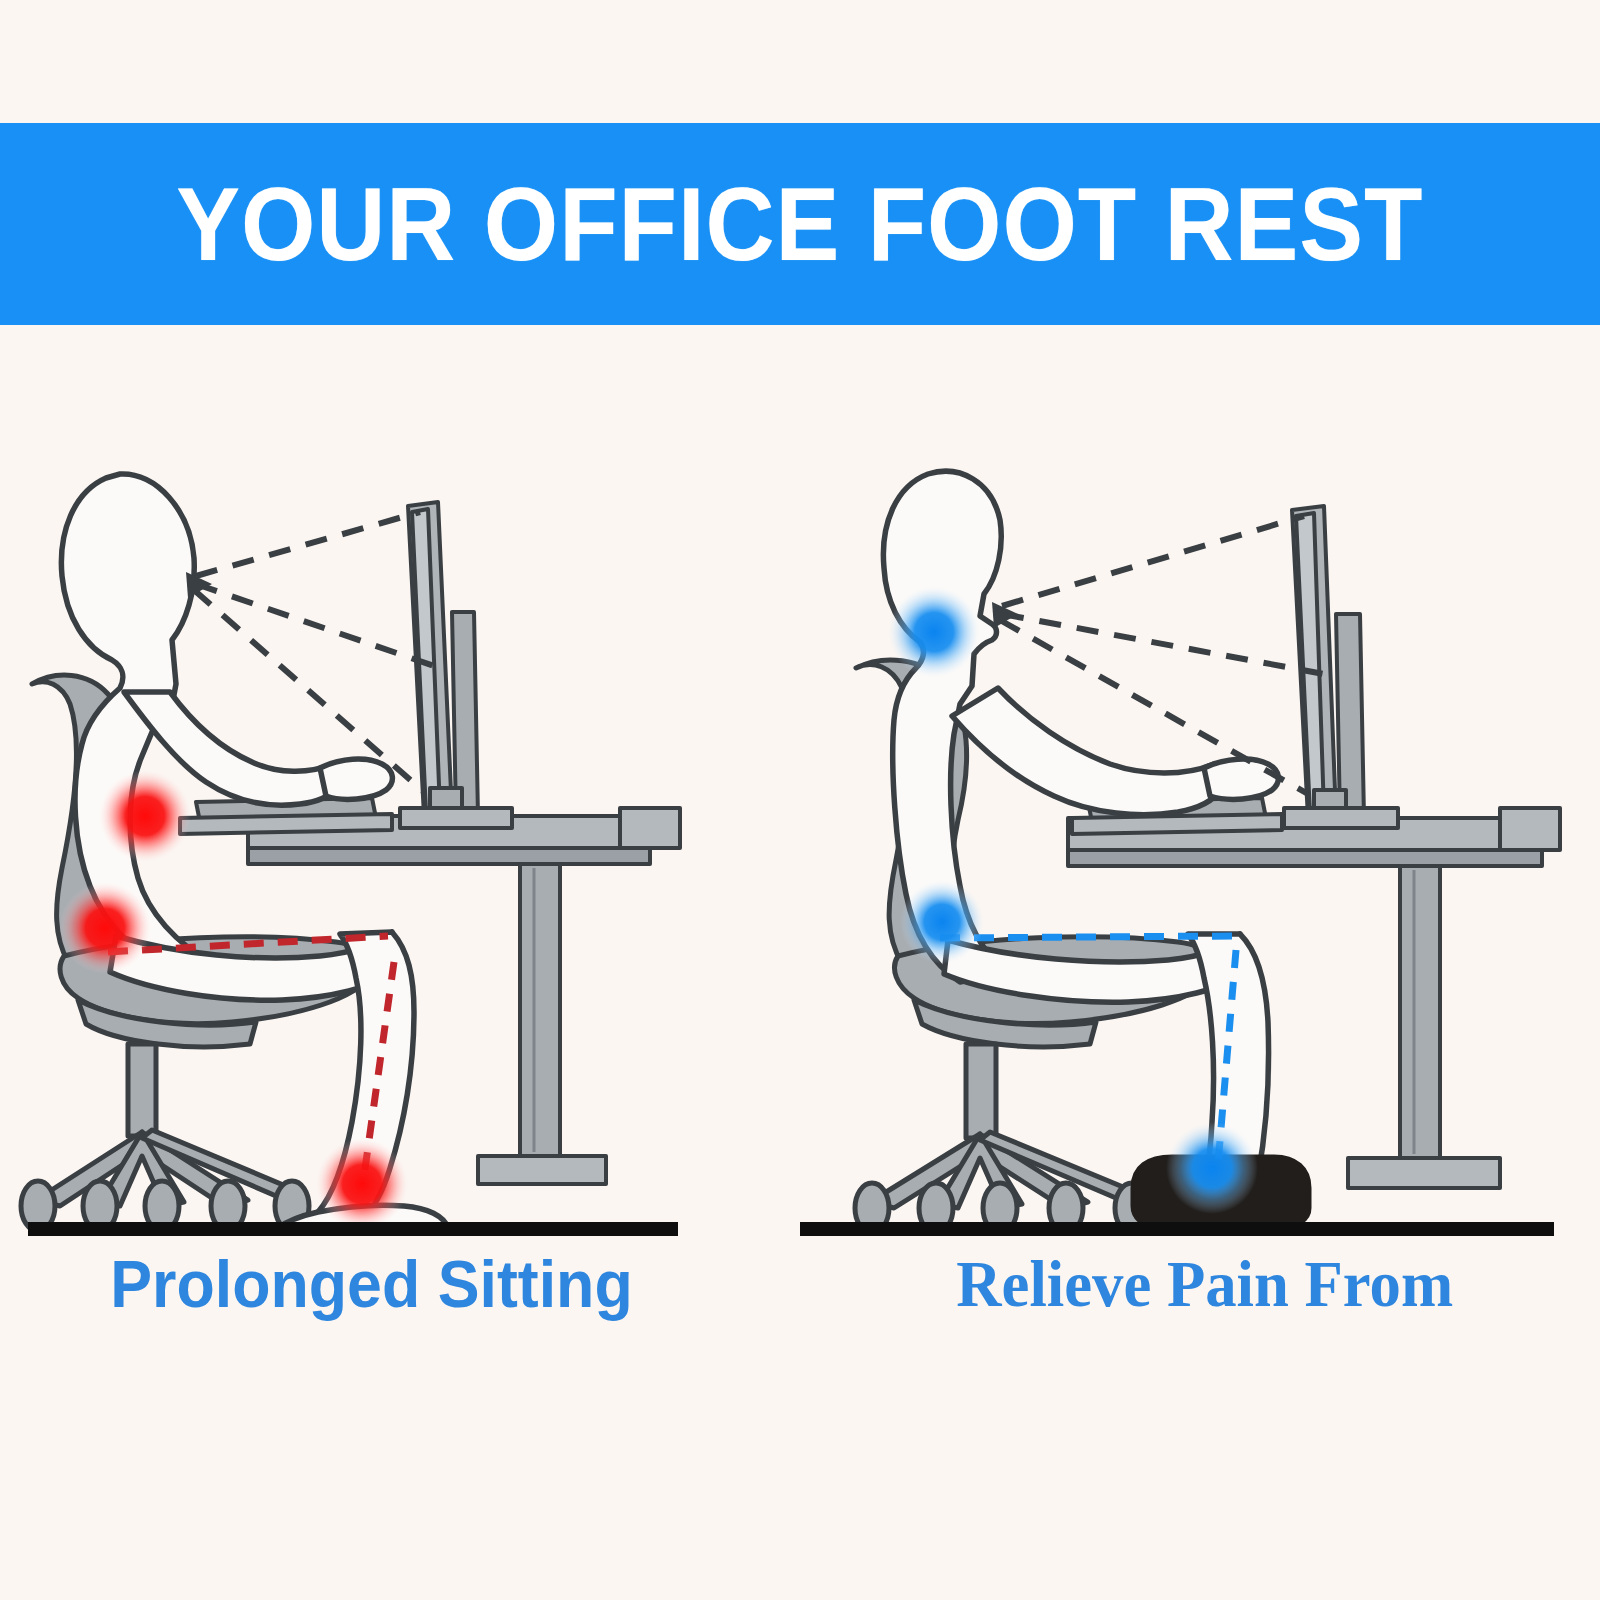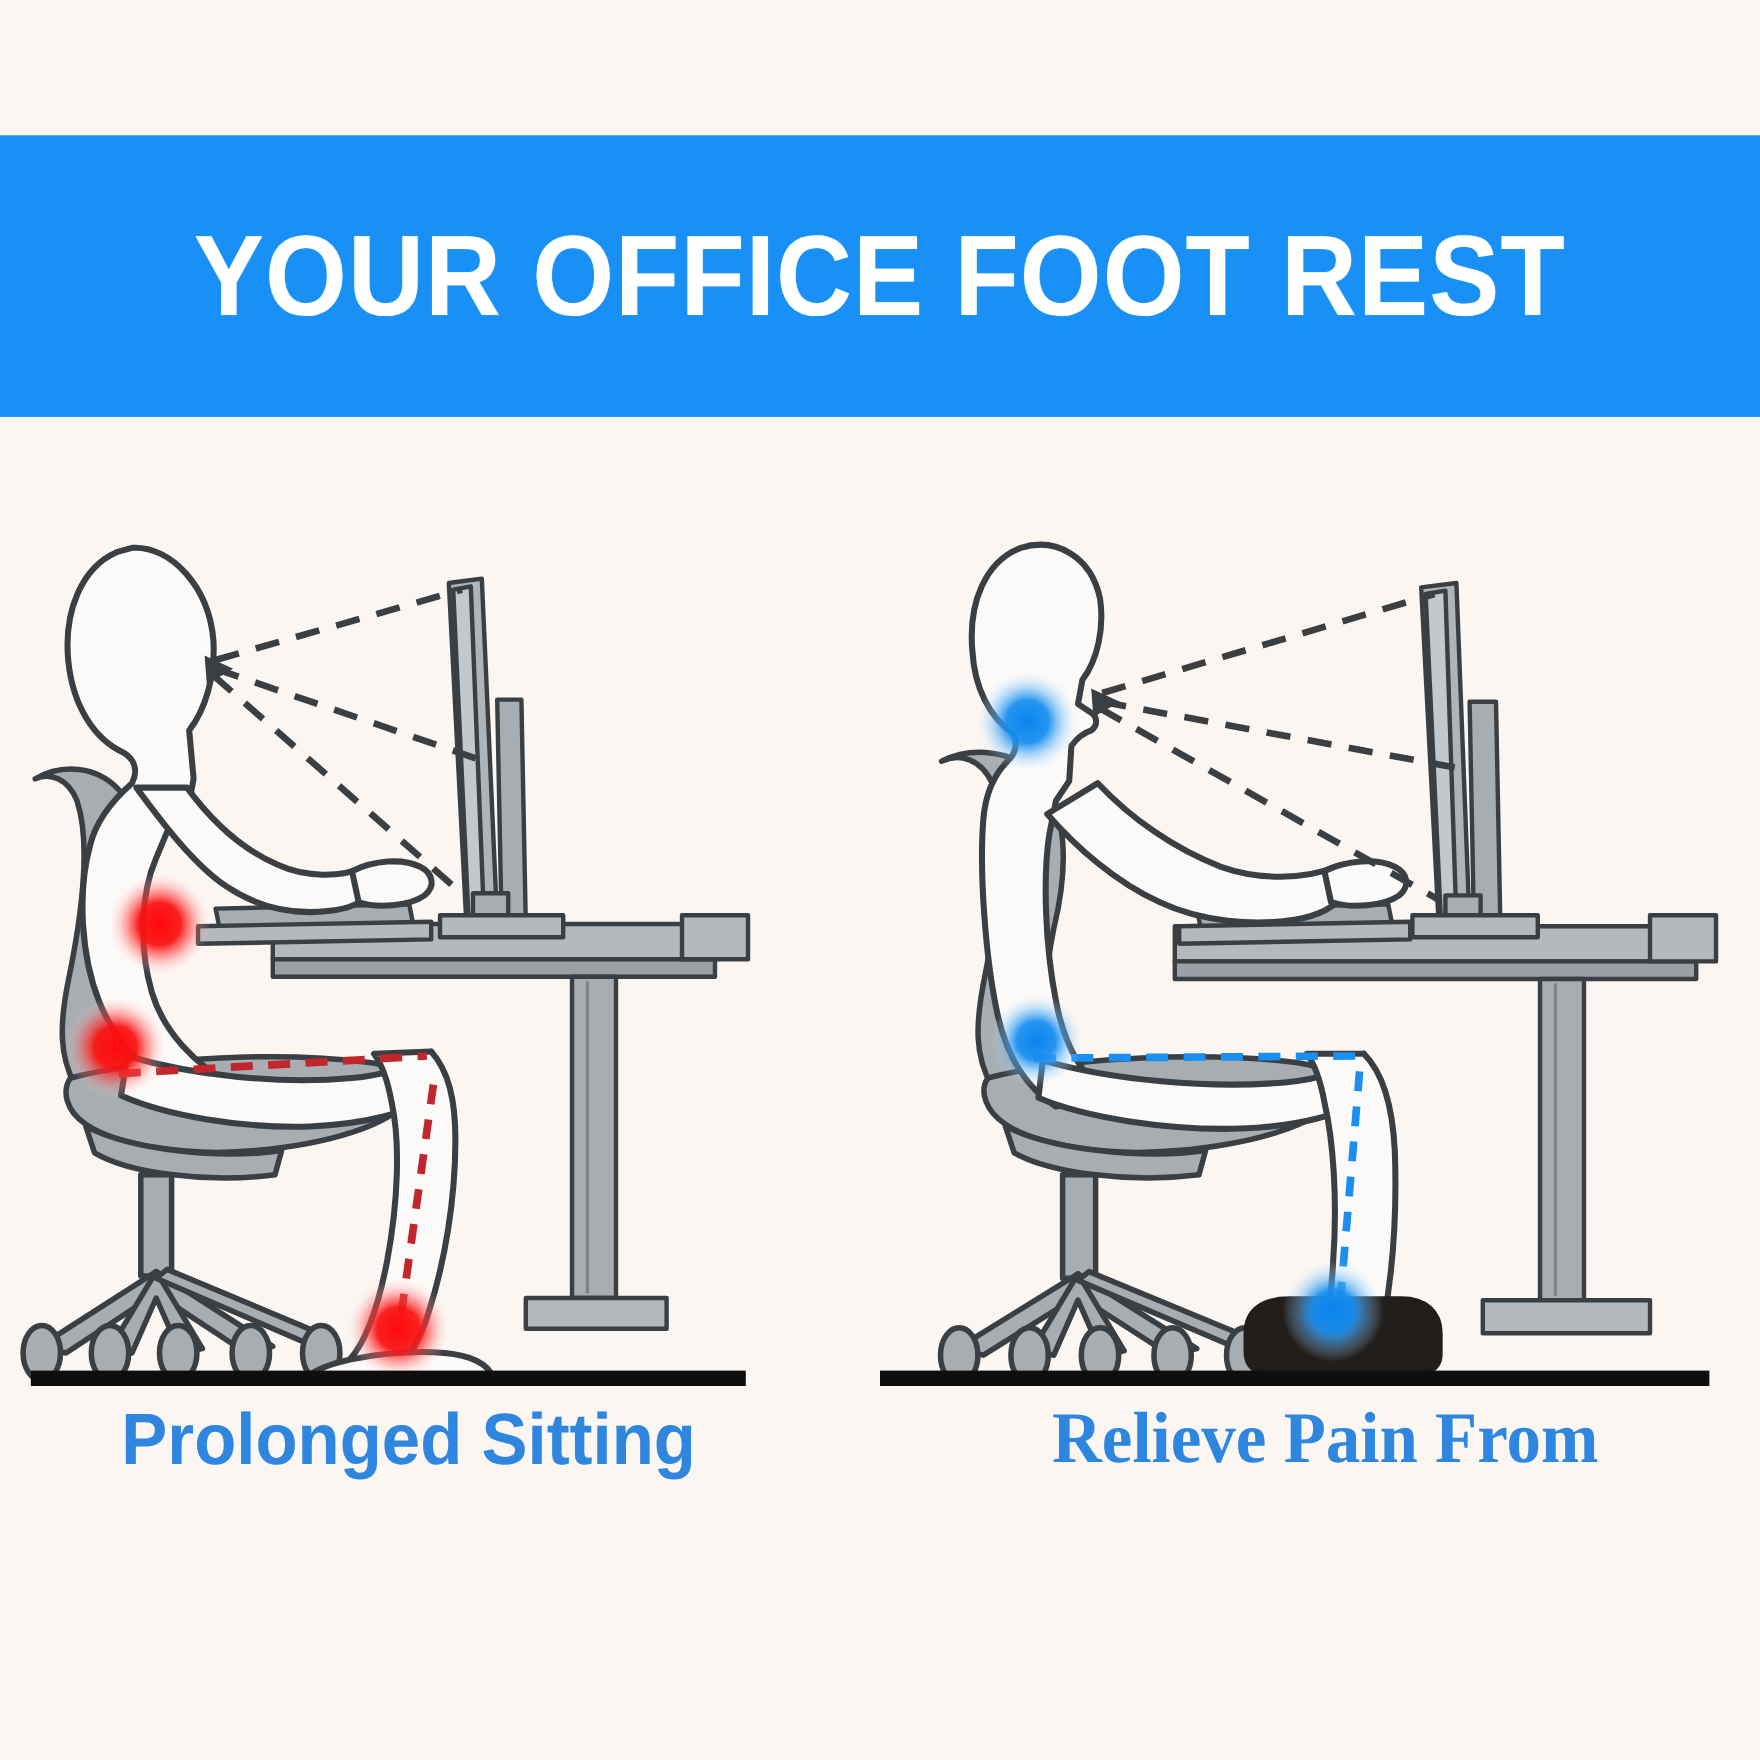--- a/index.html
+++ b/index.html
@@ -6,38 +6,38 @@
   html,body { width:1600px; height:1600px; }
   body {
     background:#FBF6F2;
     font-family:"Liberation Sans", sans-serif;
     overflow:hidden;
     position:relative;
   }
   #banner {
     position:absolute;
     left:0; top:123px;
-    width:1600px; height:256px;
+    width:1600px; height:202px;
     background:#1890F5;
     display:flex;
     align-items:center;
     justify-content:center;
   }
   #banner-title {
     color:#FFFFFF;
     font-size:104px;
     font-weight:bold;
     letter-spacing:1px;
     transform:scaleX(0.92);
     white-space:nowrap;
     text-shadow:0 0 1px rgba(255,255,255,.5);
   }
   .panel {
     position:absolute;
-    top:440px;
+    top:416px;
     width:800px;
     height:960px;
   }
   #panel-left  { left:0; }
   #panel-right { left:800px;font-family:Liberation Serif, serif; }
   .scene { position:absolute; left:0; top:0; width:800px; height:820px; }
   .caption {
     position:absolute;
     top:830px;
     width:800px;

